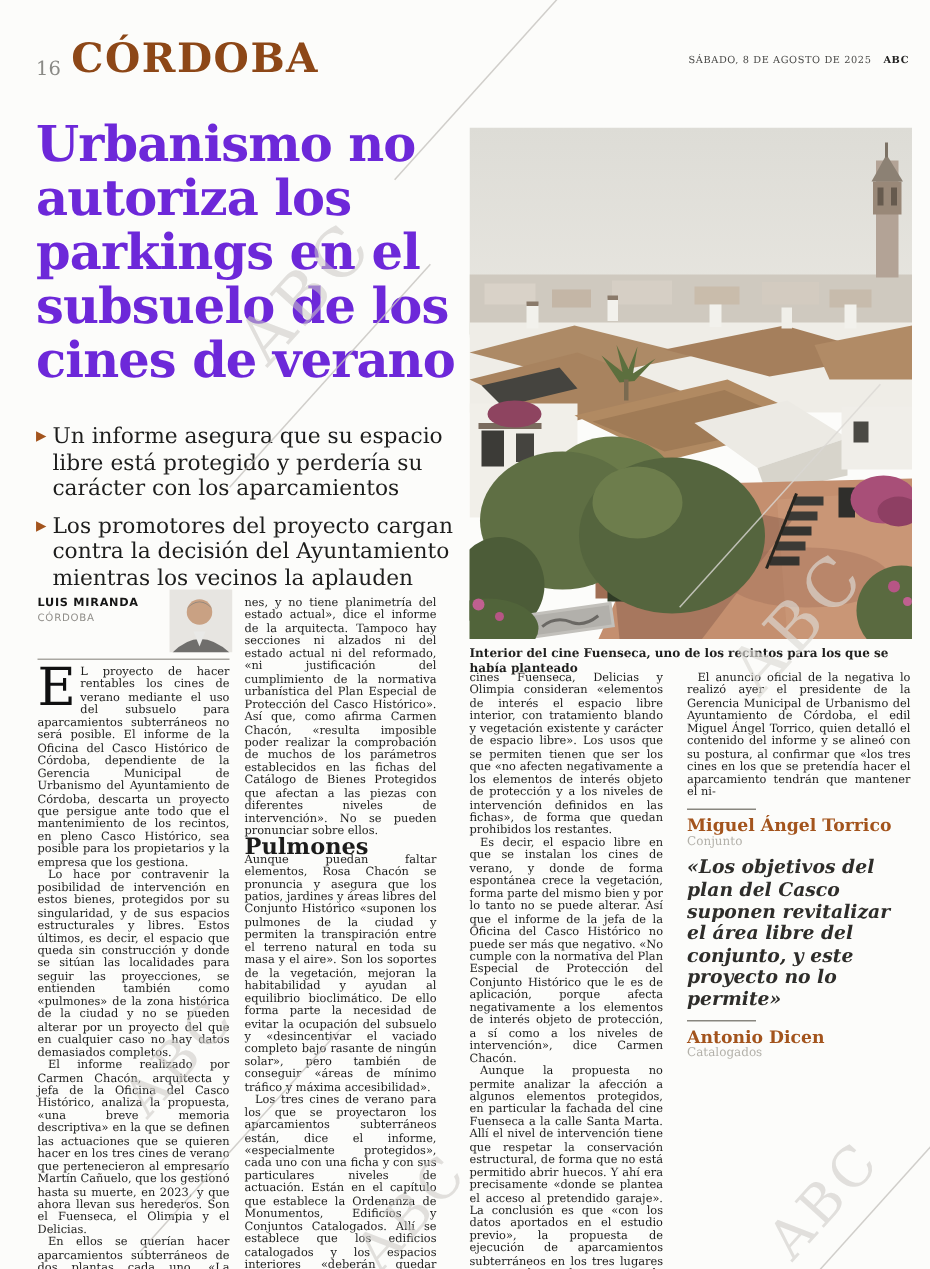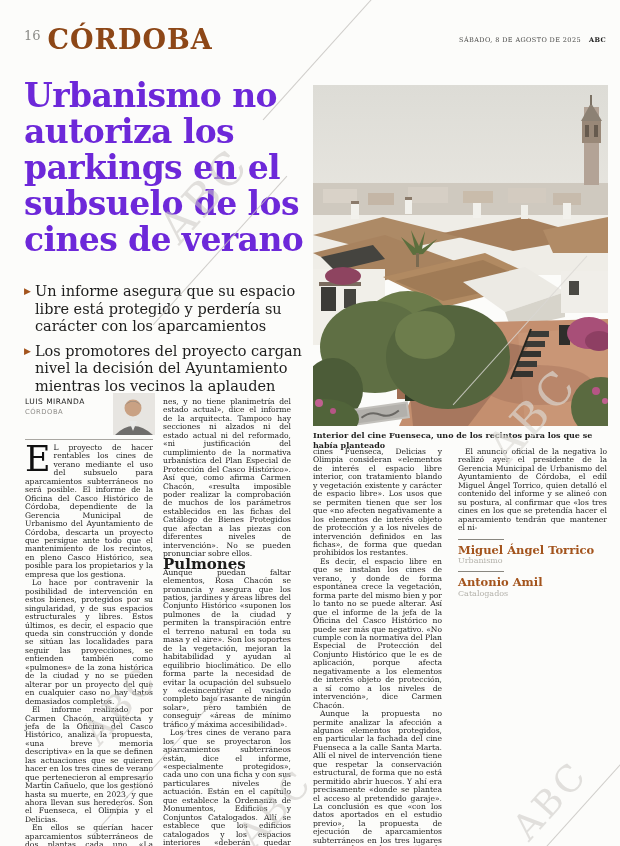--- a/index.html
+++ b/index.html
@@ -2,33 +2,33 @@
 <html><head>
 <meta charset="utf-8">
 <style>
   html,body { margin:0; padding:0; background:#e8e8e8; }
   .page {
     position:relative; width:620px; height:846px; margin:0 auto;
     background:#fcfcfa; overflow:hidden;
     font-family:"DejaVu Serif", serif; color:#1b1b1b;
   }
   
-  .header-left { position:absolute; left:24px; top:26px; display:flex; align-items:flex-start; gap:7px; }
+  .header-left { position:absolute; left:24px; top:26px; display:flex; align-items:flex-end; gap:7px; }
   .page-number { font-size:13px; color:#8a8a86; padding-top:2px; }
   .section-title { font-size:27px; font-weight:bold; color:#8d4717; letter-spacing:1px; line-height:28px; }
   .dateline { position:absolute; right:14px; top:36px; font-size:6.5px; color:#4a4a48; letter-spacing:.4px; }
   .dateline .brand { font-weight:bold; color:#222; margin-left:8px; }
   
   .headline { position:absolute; left:24px; top:78px; width:294px; font-size:33px; line-height:36px; font-weight:bold; color:#6d28d9; letter-spacing:-0.6px; }
   .bullets { position:absolute; left:24px; top:283px; width:290px; }
   .bullet-item { display:flex; gap:4px; font-size:14.5px; line-height:17.5px; color:#1d1d1c; margin-bottom:7px; }
   .bullet-arrow { color:#a3541d; font-size:9px; line-height:17px; flex:0 0 auto; }
   
   .byline { position:absolute; left:25px; top:397px; font-family:"DejaVu Sans", sans-serif; }
-  .byline-author { font-size:7.5px; font-weight:normal; letter-spacing:.5px; color:#161616; }
+  .byline-author { font-size:7.5px; font-weight:bold; letter-spacing:.5px; color:#161616; }
   .byline-loc { font-size:6.8px; color:#8f8d89; letter-spacing:.5px; margin-top:2px; }
   .avatar { position:absolute; left:111px; top:391px; width:44px; height:44px; }
   .byline-rule { position:absolute; left:25px; top:439px; width:128px; height:1px; background:#a9a7a2; }
   
   .photo { position:absolute; left:313px; top:85px; width:295px; height:341px; }
   .photo svg { display:block; width:100%; height:100%; }
   .caption { position:absolute; left:313px; top:430px; width:295px; font-size:8px; font-weight:bold; color:#1f1f1e; }
   
   .col { position:absolute; font-size:7.6px; line-height:8.45px; text-align:justify; color:#1c1c1b; }
   .col p { margin:0; }
@@ -66,21 +66,21 @@
 
   <h1 class="headline" style="margin:0;">Urbanismo no autoriza los parkings en el subsuelo de los cines de verano</h1>
 
   <div class="bullets">
     <div class="bullet-item">
       <span class="bullet-arrow">▶</span>
       <span>Un informe asegura que su espacio libre está protegido y perdería su carácter con los aparcamientos</span>
     </div>
     <div class="bullet-item">
       <span class="bullet-arrow">▶</span>
-      <span>Los promotores del proyecto cargan nivel la decisión del Ayuntamiento mientras los vecinos la aplauden</span>
+      <span>Los promotores del proyecto cargan contra la decisión del Ayuntamiento mientras los vecinos la aplauden</span>
     </div>
   </div>
 
   <div class="byline">
     <div class="byline-author">LUIS MIRANDA</div>
     <div class="byline-loc">CÓRDOBA</div>
   </div>
   <div class="avatar">
     <svg viewBox="0 0 44 44" width="44" height="44">
       <rect width="44" height="44" fill="#fcfcfa"></rect>
@@ -208,26 +208,27 @@
     <p class="ind">Es decir, el espacio libre en que se instalan los cines de verano, y donde de forma espontánea crece la vegetación, forma parte del mismo bien y por lo tanto no se puede alterar. Así que el informe de la jefa de la Oficina del Casco Histórico no puede ser más que negativo. «No cumple con la normativa del Plan Especial de Protección del Conjunto Histórico que le es de aplicación, porque afecta negativamente a los elementos de interés objeto de protección, a sí como a los niveles de intervención», dice Carmen Chacón.</p>
     <p class="ind">Aunque la propuesta no permite analizar la afección a algunos elementos protegidos, en particular la fachada del cine Fuenseca a la calle Santa Marta. Allí el nivel de intervención tiene que respetar la conservación estructural, de forma que no está permitido abrir huecos. Y ahí era precisamente «donde se plantea el acceso al pretendido garaje». La conclusión es que «con los datos aportados en el estudio previo», la propuesta de ejecución de aparcamientos subterráneos en los tres lugares «no cumple con la normativa de aplicación», y por lo tan-</p>
   </div>
 
   <div class="col col4">
     <p class="ind">El anuncio oficial de la negativa lo realizó ayer el presidente de la Gerencia Municipal de Urbanismo del Ayuntamiento de Córdoba, el edil Miguel Ángel Torrico, quien detalló el contenido del informe y se alineó con su postura, al confirmar que «los tres cines en los que se pretendía hacer el aparcamiento tendrán que mantener el ni-</p>
 
     <div class="quote-block">
       <div class="qrule"></div>
       <div class="qname">Miguel Ángel Torrico</div>
-      <div class="qrole">Urbanismo</div>
+      <div class="qrole">Conjunto</div>
+      <div class="qtext">«Los objetivos del plan del Casco suponen revitalizar el área libre del conjunto, y este proyecto no lo permite»</div>
     </div>
 
     <div class="quote-block">
       <div class="qrule"></div>
-      <div class="qname">Antonio Amil</div>
+      <div class="qname">Antonio Dicen</div>
       <div class="qrole">Catalogados</div>
     </div>
 
   </div>
 
   <span class="wm" style="left:150px; top:170px;">ABC</span>
   <span class="wm onphoto" style="left:478px; top:390px;">ABC</span>
   <span class="wm small" style="left:75px; top:685px;">ABC</span>
   <span class="wm small" style="left:230px; top:788px;">ABC</span>
   <span class="wm small" style="left:505px; top:780px;">ABC</span>

